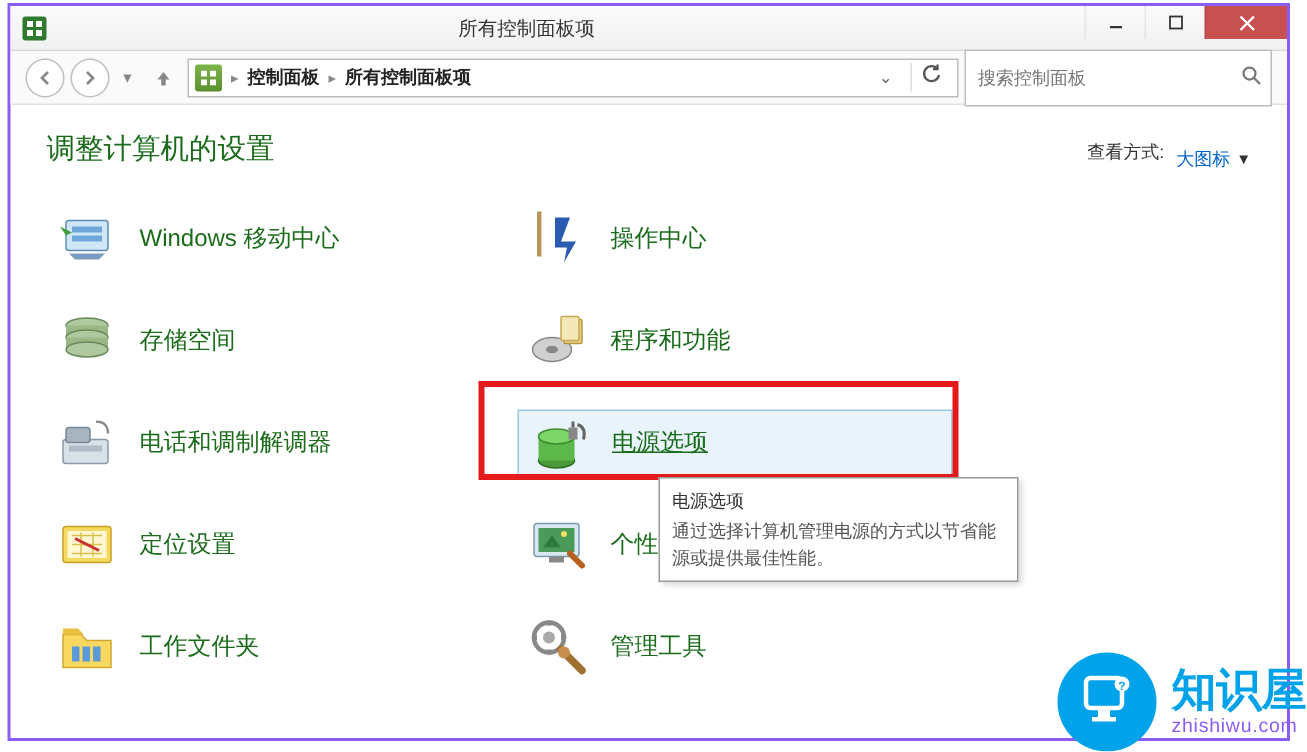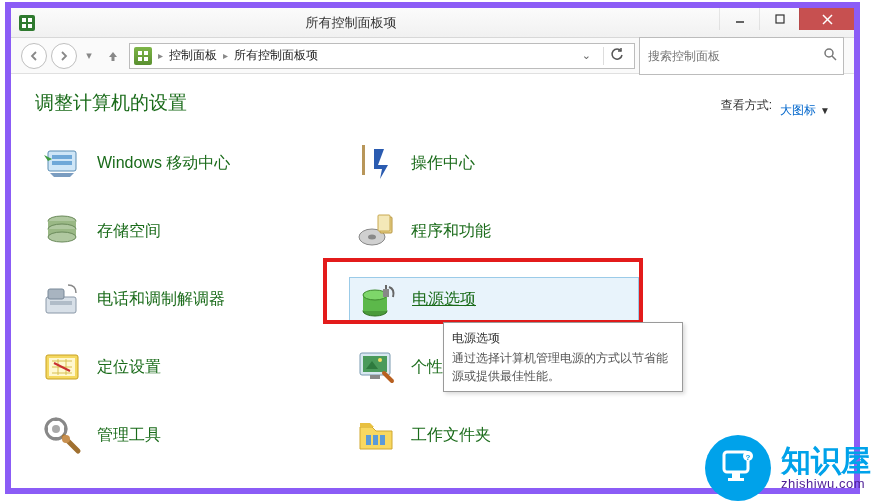--- a/index.html
+++ b/index.html
@@ -9,21 +9,21 @@
     background: #fff;
     width: 871px;
     height: 501px;
     overflow: hidden;
     position: relative;
   }
   .window {
     width: 855px;
     height: 492px;
     background: #fff;
-    border: 6px solid #8b5cf6;
+    border: 2px solid #8b5cf6;
     position: relative;
     margin: 2px 0 0 5px;
   }
   .titlebar {
     height: 30px;
     background: linear-gradient(#fbfbfb,#f1f1f1);
     display: flex;
     align-items: center;
     border-bottom: 1px solid #d8d8d8;
   }
@@ -81,21 +81,21 @@
     align-items:center;
     padding:0 4px;
     gap:6px;
   }
   .addr-icon {
     width:18px;height:18px;
     background:linear-gradient(#7db547,#5a9030);
     border-radius:2px;
     display:flex;align-items:center;justify-content:center;
   }
-  .addr-part { font-size:12px; color:#222; display:flex; align-items:center; gap:5px; }
+  .addr-part { font-size:12px; color:#222; display:flex; align-items:center; gap:5px;font-weight:bold; }
   .addr-sep { color:#888; font-size:10px; }
   .addr-spacer { flex:1; }
   .addr-drop { color:#666;font-size:11px;padding:0 6px; }
   .addr-refresh { color:#555;padding:0 6px;border-left:1px solid #ddd; }
   .searchbar {
     width:205px;height:26px;border:1px solid #bcbcbc;background:#fff;
     display:flex;align-items:center;padding:18px 6px;
   }
   .searchbar input {
     flex:1;border:none;outline:none;font-size:12px;color:#888;font-family:inherit;background:transparent;
@@ -156,21 +156,21 @@
     right:0;bottom:0;
     display:flex;align-items:center;gap:10px;
     color:#0084d6;
   }
   .wm-circle {
     width:66px;height:66px;border-radius:50%;
     background:#00a2ea;display:flex;align-items:center;justify-content:center;
   }
   .wm-text { display:flex;flex-direction:column;line-height:1.1; }
   .wm-cn { font-size:30px;font-weight:bold;color:#00a2ea; }
-  .wm-en { font-size:13px;color:#4c1d95;letter-spacing:0.5px; }
+  .wm-en { font-size:13px;color:#8b5cf6;letter-spacing:0.5px; }
 </style>
 </head>
 <body>
 
 <div class="window">
 
   <div class="titlebar">
     <div class="title-icon">
       <svg width="10" height="10" viewBox="0 0 10 10">
           <rect x="0" y="0" width="4" height="4" fill="#fff"></rect>
@@ -356,40 +356,40 @@
               <rect x="14" y="28" width="10" height="4" fill="#888"></rect>
               <path d="M28 26 L36 34" stroke="#b86020" stroke-width="4" stroke-linecap="round"></path>
             </svg>
         </div>
         <span class="item-label">个性化</span>
       </div>
 
       <div class="item">
         <div class="icon-box">
           <svg width="40" height="40" viewBox="0 0 40 40">
+              <path d="M4 12 L16 12 L20 16 L36 16 L36 34 L4 34 Z" fill="#f8d860" stroke="#d0a830"></path>
+              <path d="M4 12 L4 8 L14 8 L18 12 Z" fill="#e8c040"></path>
+              <rect x="10" y="20" width="5" height="10" fill="#5a9ad8"></rect>
+              <rect x="17" y="20" width="5" height="10" fill="#5a9ad8"></rect>
+              <rect x="24" y="20" width="5" height="10" fill="#5a9ad8"></rect>
+            </svg>
+        </div>
+        <span class="item-label">工作文件夹</span>
+      </div>
+      <div class="item">
+        <div class="icon-box">
+          <svg width="40" height="40" viewBox="0 0 40 40">
               <circle cx="14" cy="14" r="10" fill="none" stroke="#888" stroke-width="3"></circle>
               <circle cx="14" cy="14" r="4" fill="#aaa"></circle>
               <path d="M14 2 L16 6 L12 6 Z M14 26 L16 22 L12 22 Z M2 14 L6 12 L6 16 Z M26 14 L22 12 L22 16 Z" fill="#888"></path>
               <path d="M22 22 L36 36" stroke="#a07030" stroke-width="5" stroke-linecap="round"></path>
               <circle cx="24" cy="24" r="4" fill="#c89050"></circle>
             </svg>
         </div>
         <span class="item-label">管理工具</span>
-      </div>
-      <div class="item">
-        <div class="icon-box">
-          <svg width="40" height="40" viewBox="0 0 40 40">
-              <path d="M4 12 L16 12 L20 16 L36 16 L36 34 L4 34 Z" fill="#f8d860" stroke="#d0a830"></path>
-              <path d="M4 12 L4 8 L14 8 L18 12 Z" fill="#e8c040"></path>
-              <rect x="10" y="20" width="5" height="10" fill="#5a9ad8"></rect>
-              <rect x="17" y="20" width="5" height="10" fill="#5a9ad8"></rect>
-              <rect x="24" y="20" width="5" height="10" fill="#5a9ad8"></rect>
-            </svg>
-        </div>
-        <span class="item-label">工作文件夹</span>
       </div>
     </div>
 
     <div class="highlight-box" style="left:312px; top:184px; width:320px; height:66px;"></div>
 
     <div class="tooltip" style="left:432px; top:248px;">
       <div class="tooltip-title">电源选项</div>
       <div>通过选择计算机管理电源的方式以节省能源或提供最佳性能。</div>
     </div>
   </div>

